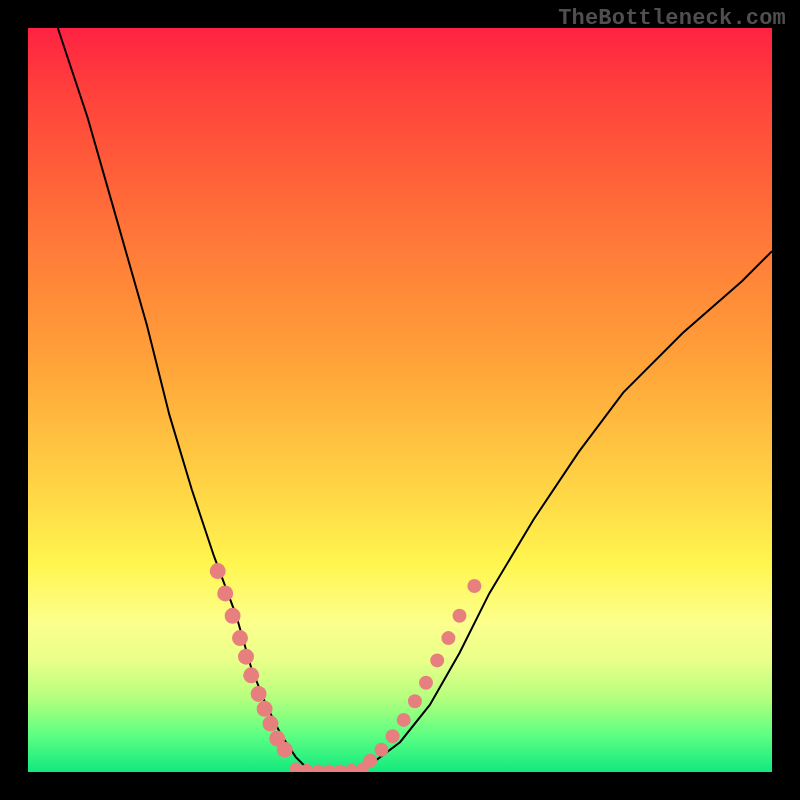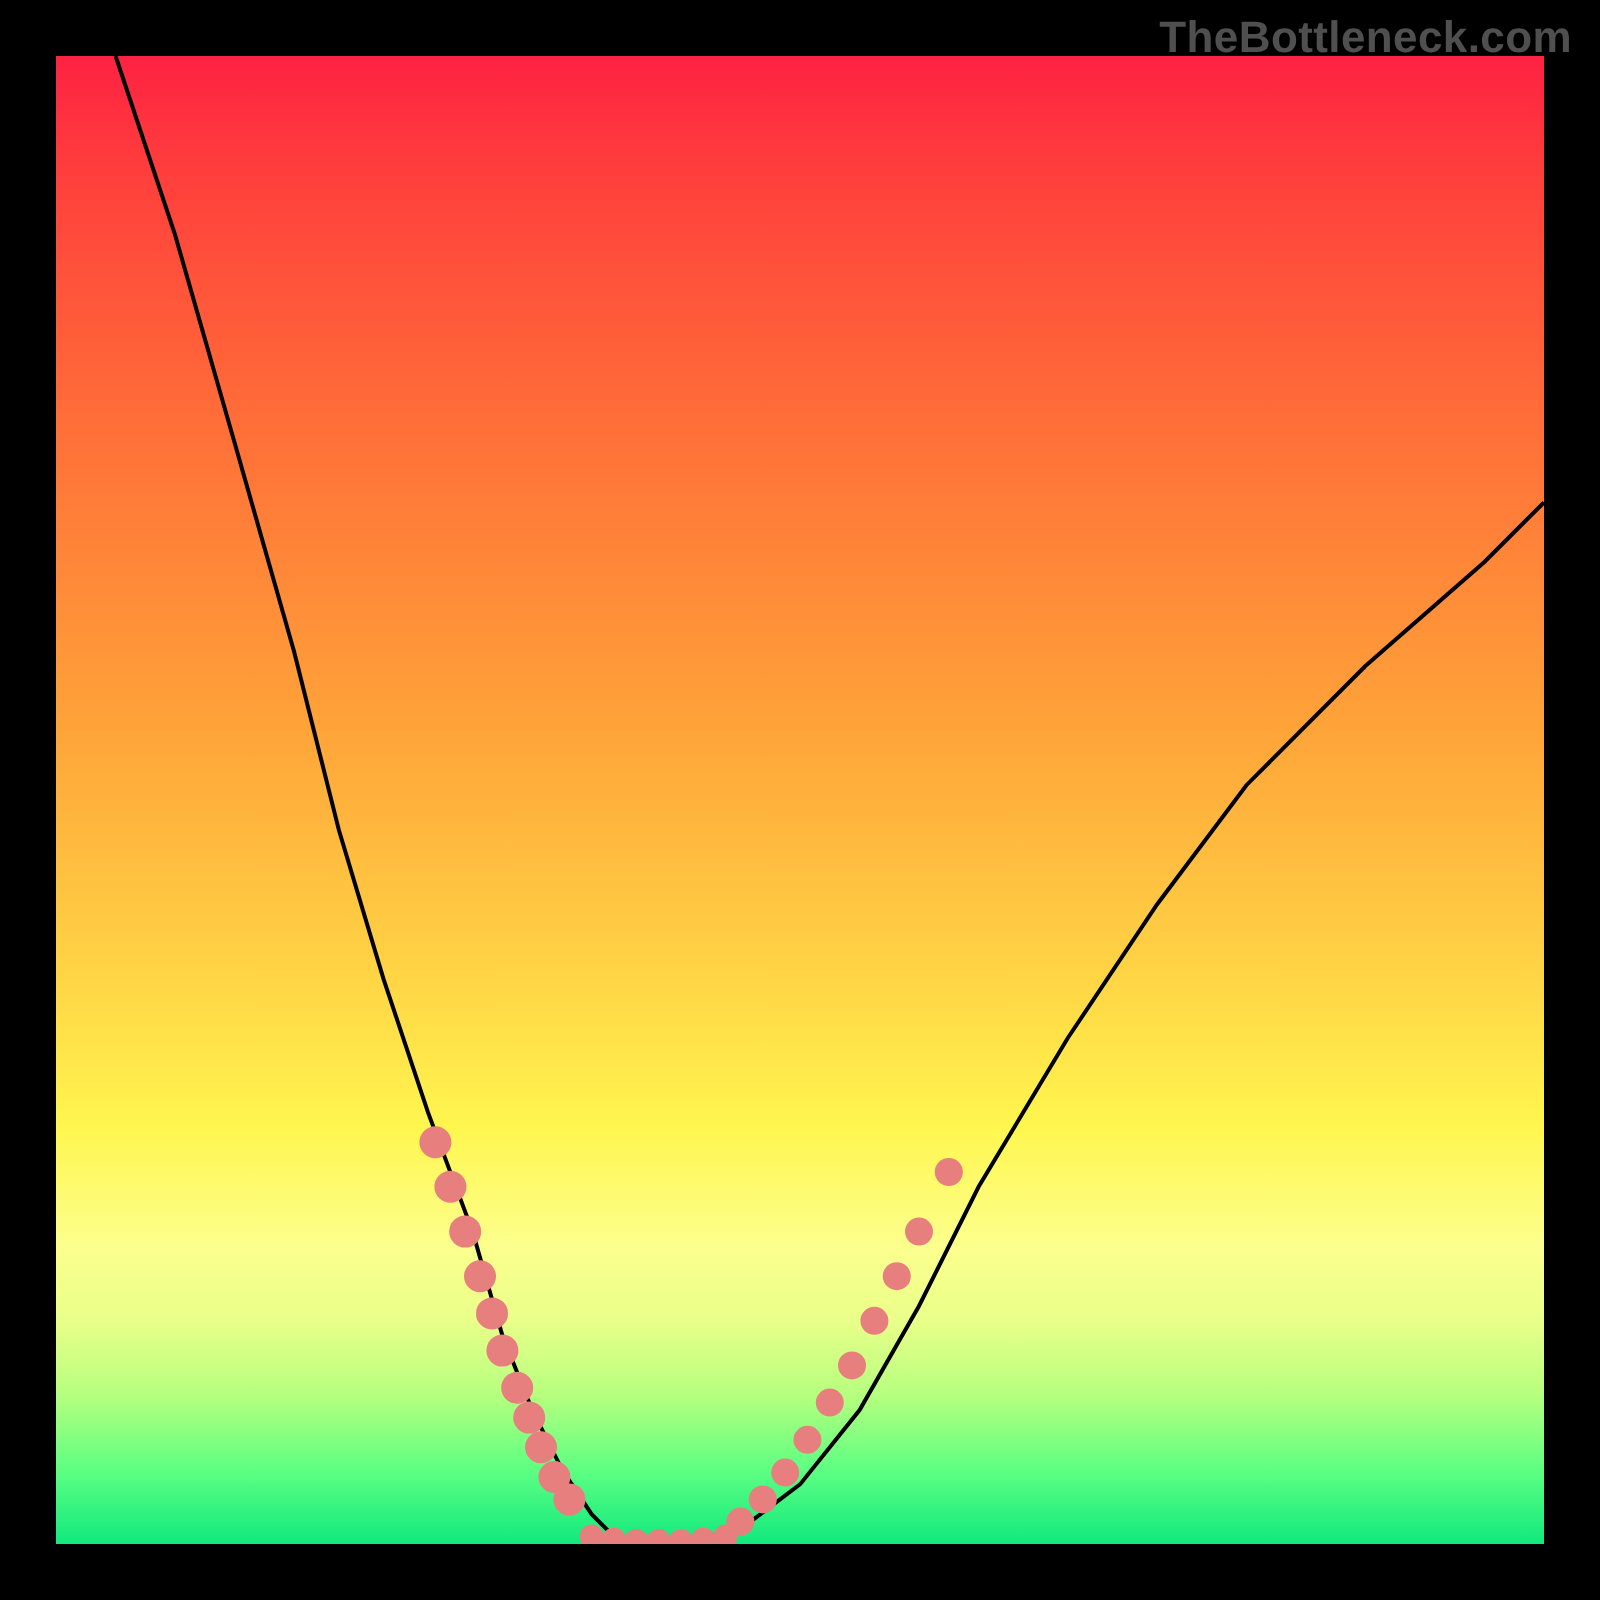--- a/index.html
+++ b/index.html
@@ -9,20 +9,21 @@
     height: 800px;
     background: #000;
     overflow: hidden;
     font-family: Arial, Helvetica, sans-serif;
   }
   .frame {
     position: relative;
     width: 800px;
     height: 620px;
     background: #000;
+    font-family: Liberation Mono, monospace;
   }
   .watermark {
     position: absolute;
     top: 6px;
     right: 14px;
     color: #4f4f4f;
     font-size: 22px;
     font-weight: 600;
     letter-spacing: 0.2px;
     z-index: 5;

